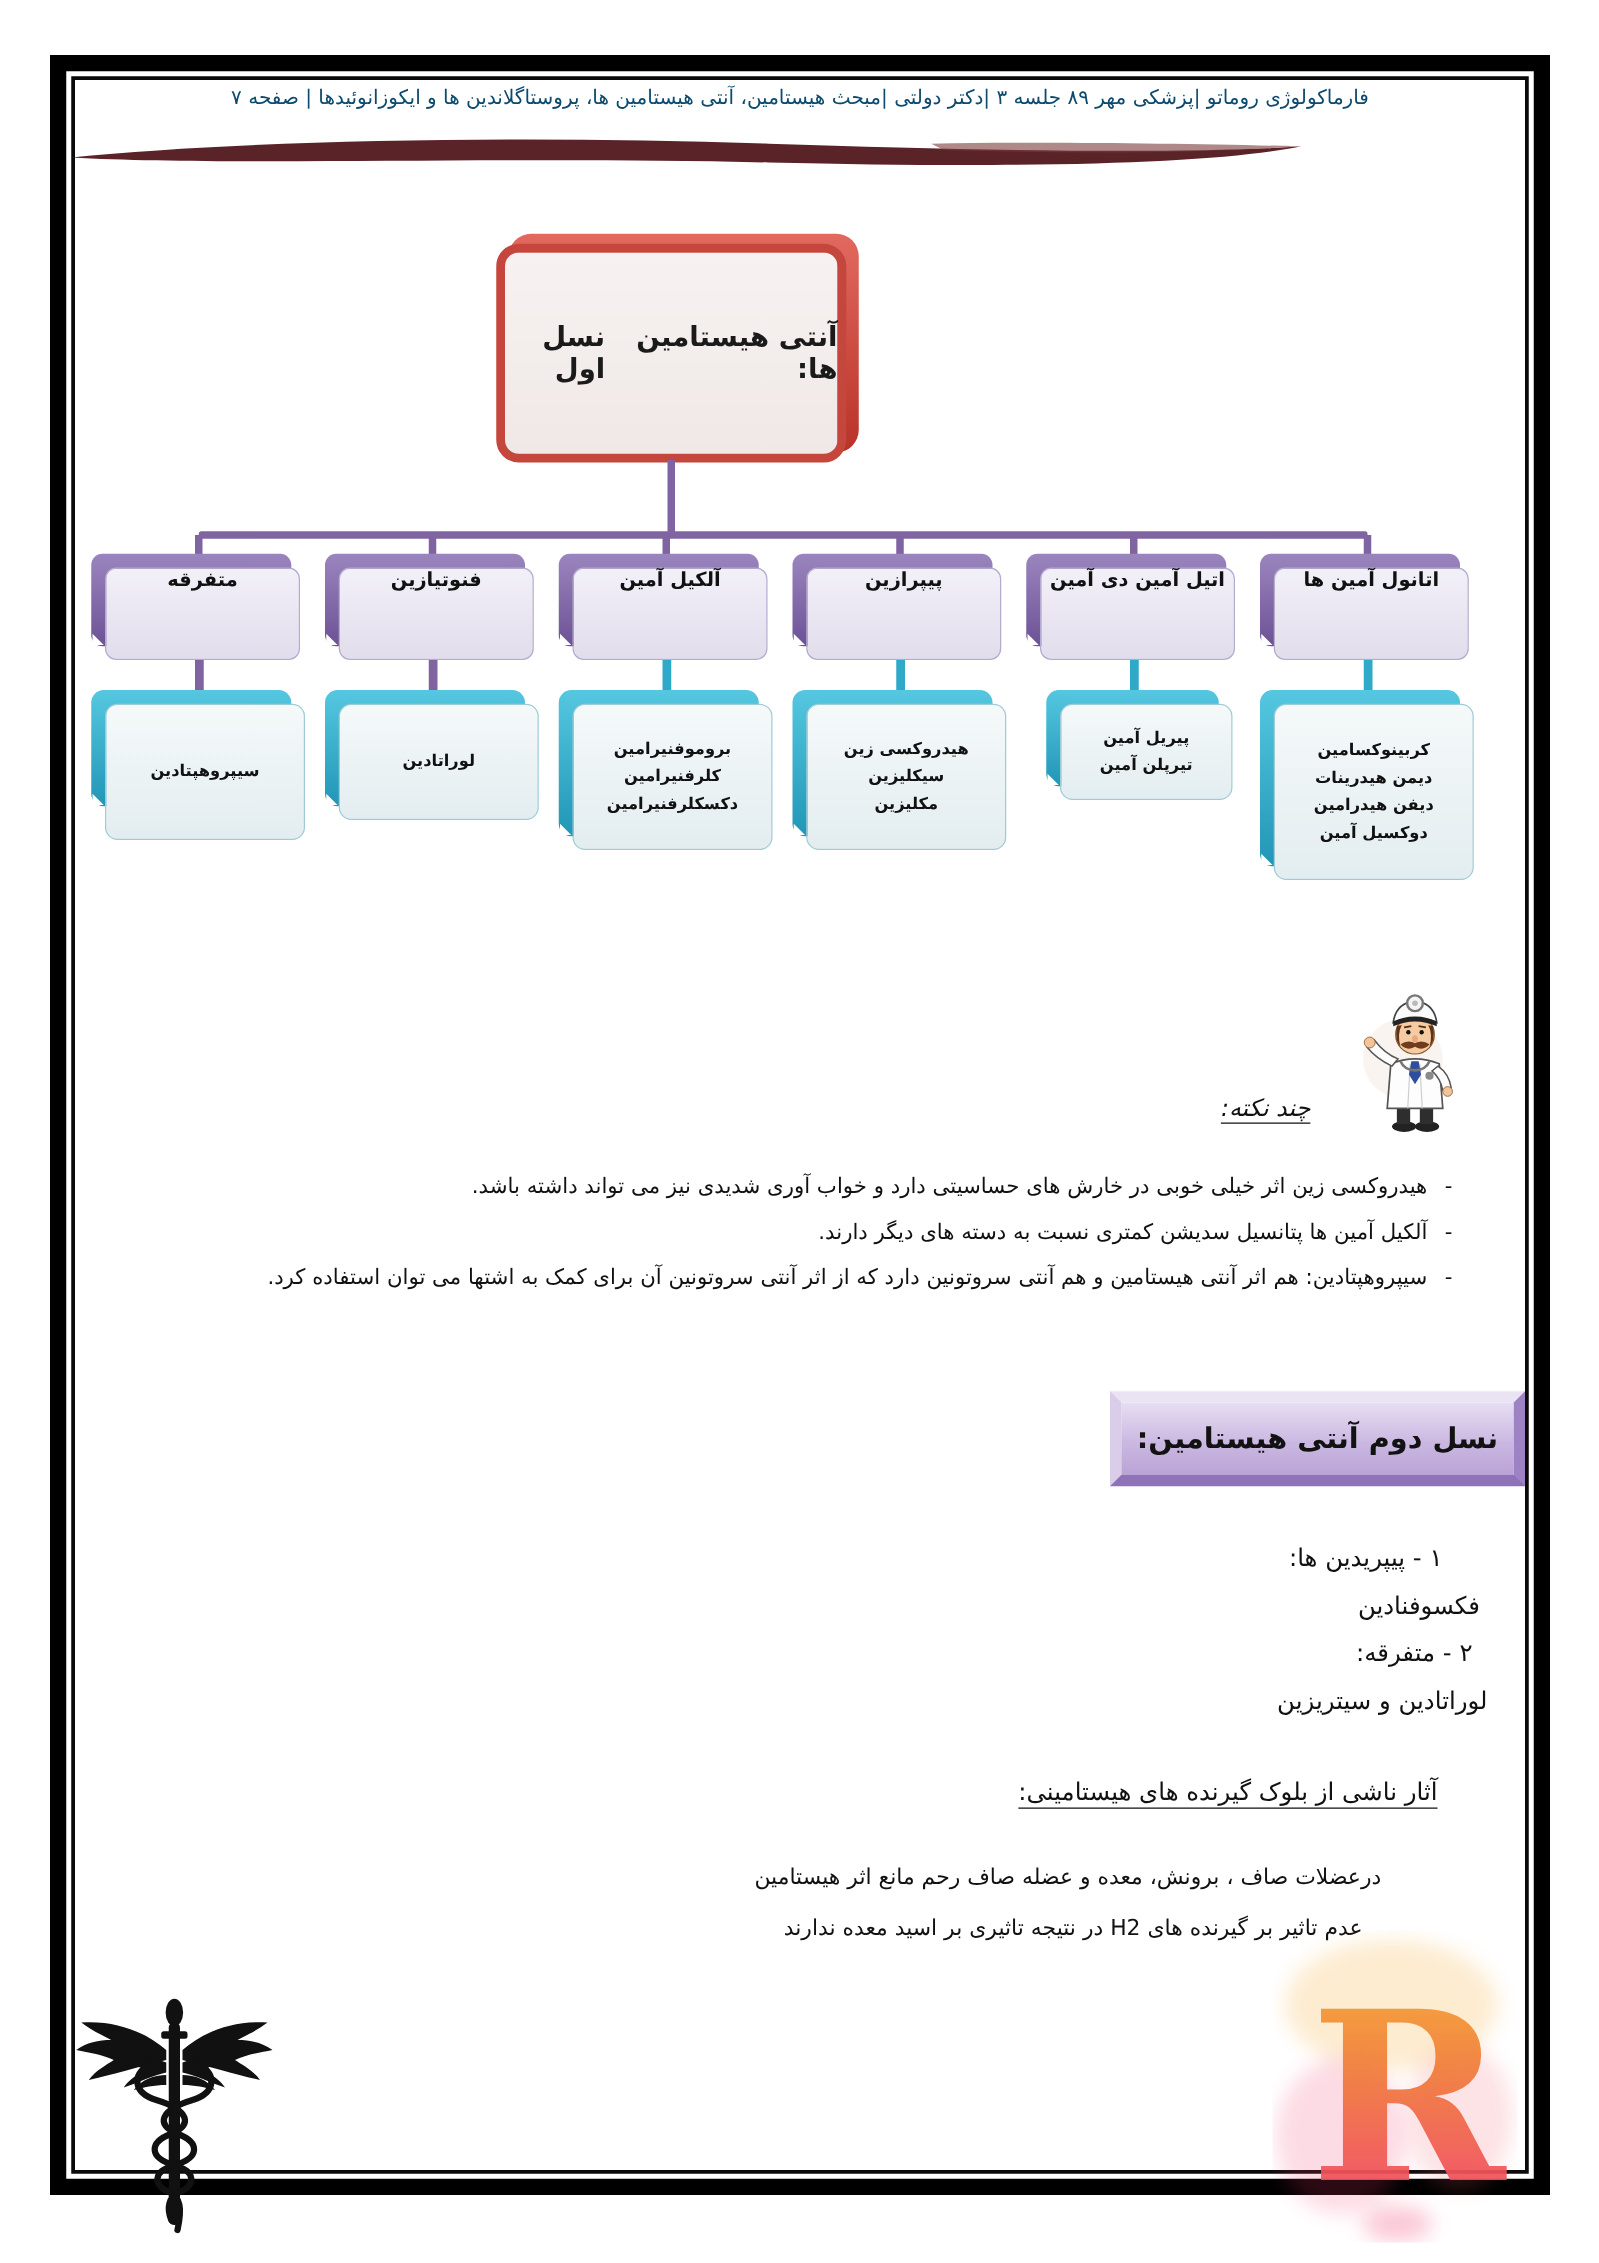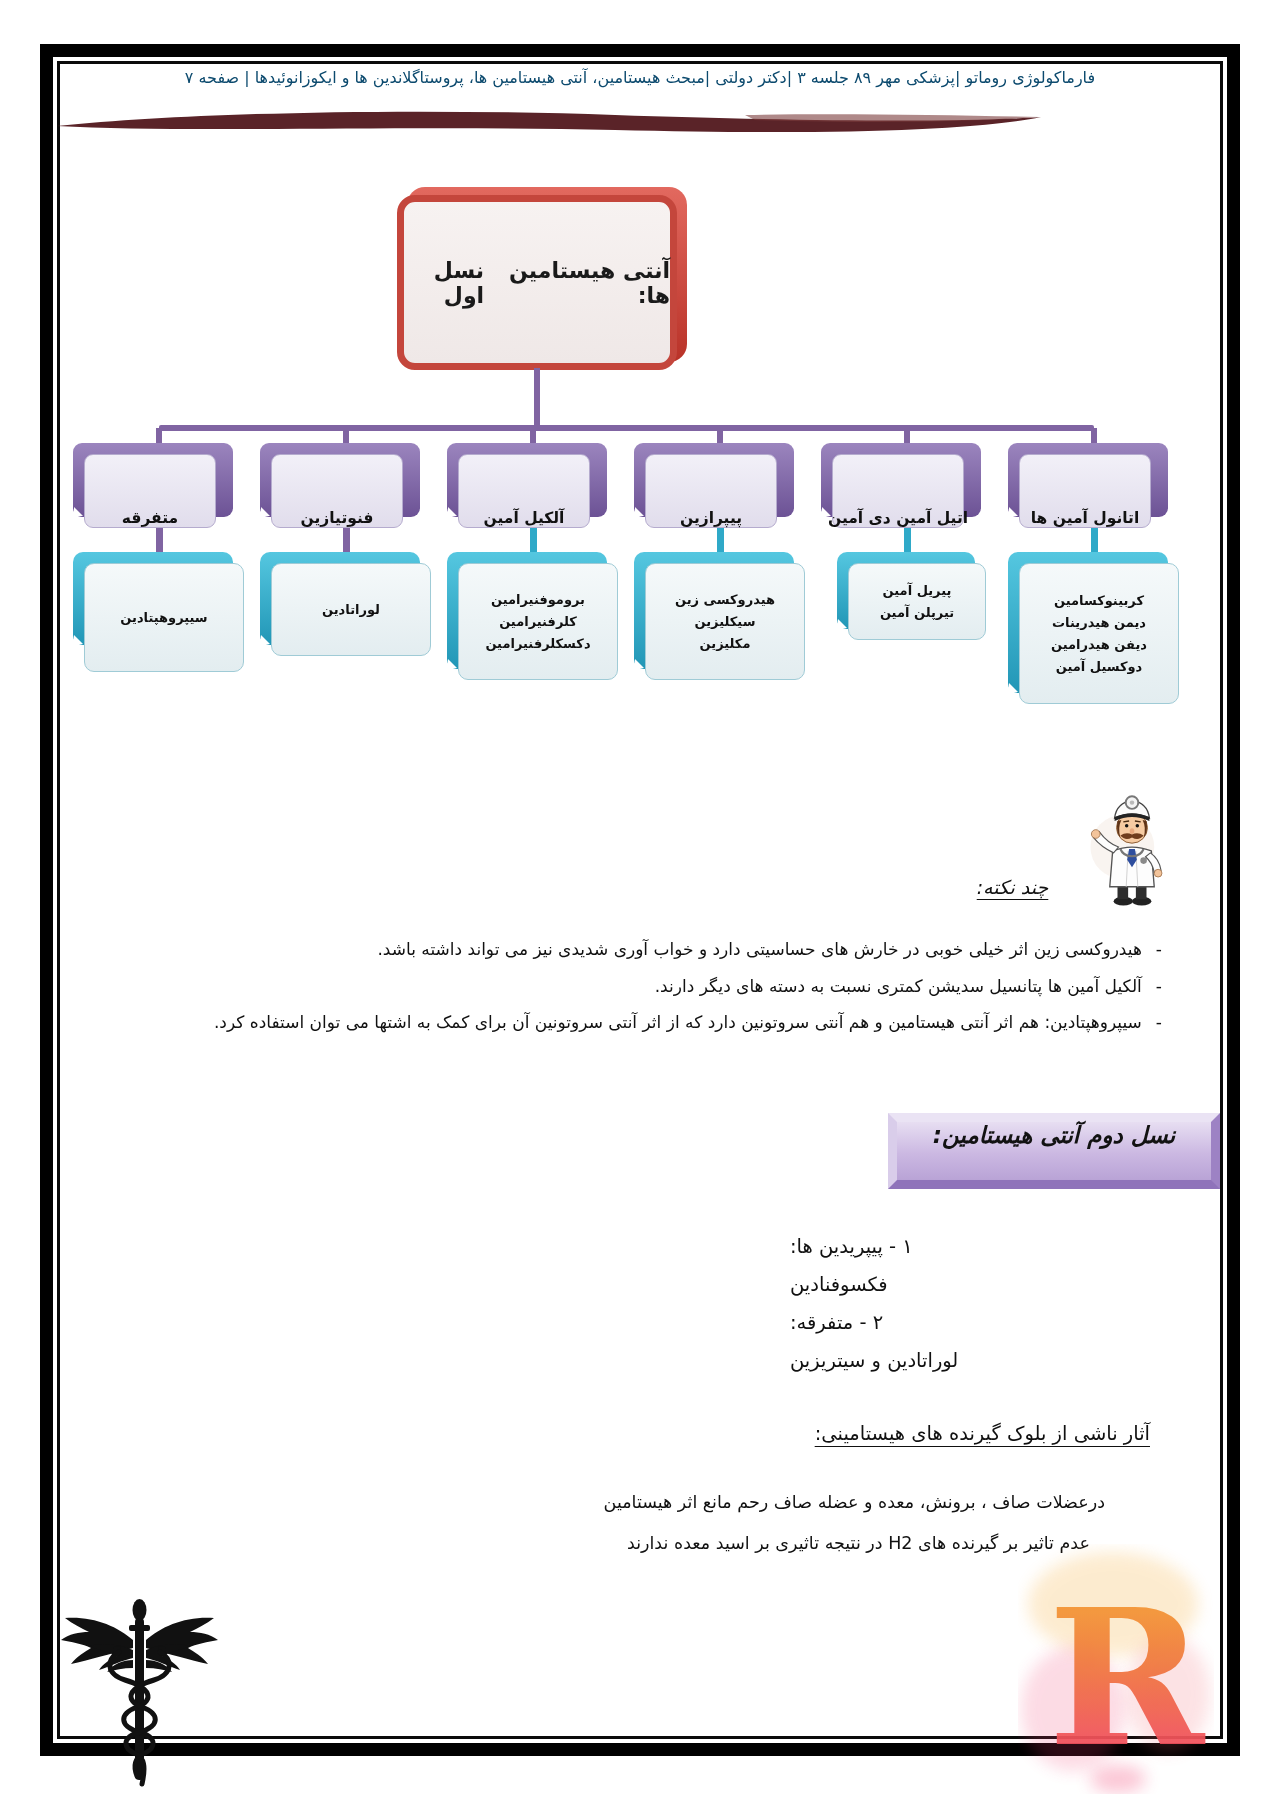--- a/index.html
+++ b/index.html
@@ -26,23 +26,23 @@
   .col{position:absolute;top:255px;width:172px;height:260px;}
   .stub-top{position:absolute;left:83px;top:3px;width:6px;height:17px;background:#8064A2;}
   .stub-mid{position:absolute;left:83px;top:103px;width:7px;height:24px;}
   .stub-purple{background:#8064A2;}
   .stub-teal{background:#2FA9C8;}
   .pbox{position:absolute;left:0;top:18px;width:172px;height:86px;}
   .pback{position:absolute;left:0;top:0;width:160px;height:74px;border-radius:9px;
          background:linear-gradient(180deg,#9B85BE,#6C5295);}
   .pback::after{content:'';position:absolute;left:1px;bottom:1px;width:0;height:0;
          border-bottom:9px solid #fff;border-right:9px solid transparent;}
-  .pmain{position:absolute;left:11px;top:11px;width:132px;height:74px;border-radius:9px;
+  .pmain{position:absolute;left:11px;top:11px;width:156px;height:74px;border-radius:9px;
          border:1px solid #B5ABCE;background:linear-gradient(180deg,#F2F0F8,#E1DDEC);
-         box-sizing:border-box;display:flex;align-items:flex-end;justify-content:center;}
+         box-sizing:border-box;display:flex;align-items:flex-start;justify-content:center;}
   .pmain span{direction:rtl;font-size:15.5px;font-weight:bold;white-space:nowrap;}
   .cbox{position:absolute;left:0;top:127px;width:172px;}
   .cback{position:absolute;left:0;top:0;width:160px;border-radius:10px;
          background:linear-gradient(180deg,#55C7E0,#2196B6);}
   .cback::after{content:'';position:absolute;left:1px;bottom:1px;width:0;height:0;
          border-bottom:9px solid #fff;border-right:9px solid transparent;}
   .cmain{position:absolute;left:11px;top:11px;width:160px;border-radius:10px;
          border:1px solid #9FCBD6;background:linear-gradient(180deg,#F5F9FA,#E3EDF0);
          box-sizing:border-box;display:flex;flex-direction:column;align-items:center;justify-content:center;gap:7px;}
   .cmain div{direction:rtl;font-size:13px;font-weight:bold;white-space:nowrap;}
@@ -54,23 +54,23 @@
                  font-size:19px;font-style:italic;text-decoration:underline;text-underline-offset:5px;}
   .bullets{position:absolute;left:118px;top:936px;width:1044px;direction:rtl;}
   .bullet{display:flex;gap:14px;direction:rtl;text-align:right;font-size:17px;line-height:1.62;margin-bottom:9px;}
   .bullet .dash{flex:0 0 auto;font-weight:500;}
   .bullet .btext{flex:1 1 auto;}
   
   .gen2-box{position:absolute;left:888px;top:1113px;width:332px;height:76px;box-sizing:border-box;
             background:linear-gradient(180deg,#E7DEF2 0%,#CBB8E2 55%,#B9A3D6 100%);
             border-top:9px solid #EAE3F4;border-left:9px solid #D9CDEA;
             border-right:9px solid #9D82C4;border-bottom:9px solid #8F73BA;
-            display:flex;align-items:flex-start;justify-content:center;font-style:italic;}
+            display:flex;align-items:center;justify-content:center;}
   .gen2-box span{direction:rtl;font-size:23px;font-weight:bold;color:#121212;white-space:nowrap;}
-  .gen2-list{position:absolute;left:790px;top:1228px;width:400px;direction:rtl;text-align:left;
+  .gen2-list{position:absolute;left:790px;top:1228px;width:400px;direction:rtl;text-align:right;
              font-size:19.5px;line-height:1.95;}
   .gen2-list .g-item1{padding-right:36px;}
   .gen2-list .g-item2{padding-right:6px;}
   .gen2-list .g-item3{padding-right:12px;}
   .gen2-list .g-item4{padding-right:0;}
   
   .effects-heading{position:absolute;left:700px;top:1422px;width:450px;direction:rtl;text-align:right;
                    font-size:19.5px;text-decoration:underline;text-underline-offset:6px;}
   .effect-line1{position:absolute;left:545px;top:1492px;width:560px;direction:rtl;text-align:right;font-size:17.5px;}
   .effect-line2{position:absolute;left:530px;top:1533px;width:560px;direction:rtl;text-align:right;font-size:17.5px;}

